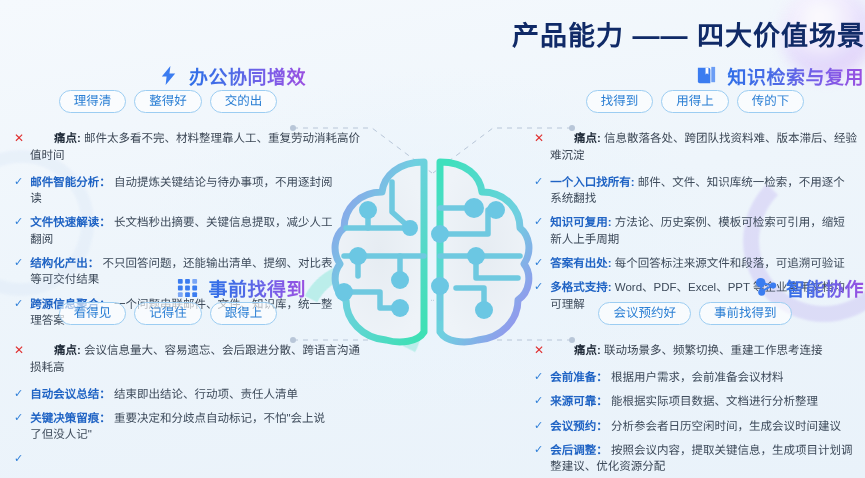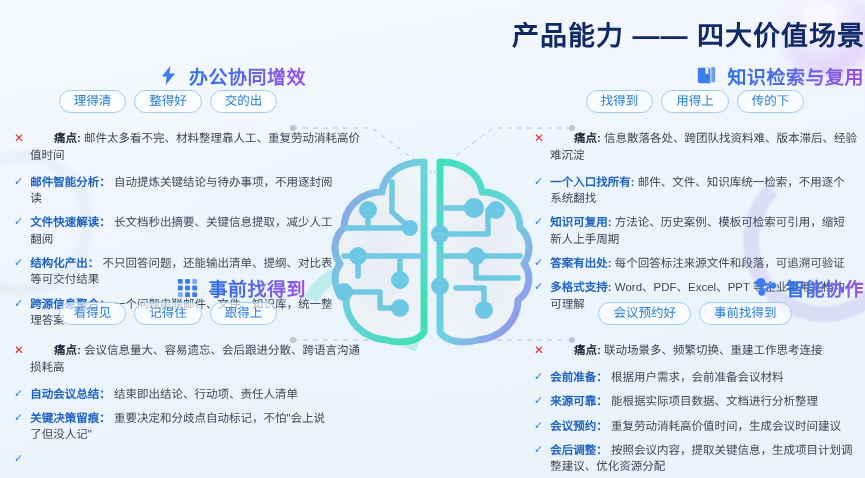--- a/index.html
+++ b/index.html
@@ -430,21 +430,21 @@
         <span>根据用户需求，会前准备会议材料</span></span>
       </div>
       <div class="feat">
         <span class="ck">✓</span>
         <span class="ftxt"><b>来源可靠：</b>
         <span>能根据实际项目数据、文档进行分析整理</span></span>
       </div>
       <div class="feat">
         <span class="ck">✓</span>
         <span class="ftxt"><b>会议预约：</b>
-        <span>重复劳动消耗高价值时间，生成会议时间建议</span></span>
+        <span>分析参会者日历空闲时间，生成会议时间建议</span></span>
       </div>
       <div class="feat">
         <span class="ck">✓</span>
         <span class="ftxt"><b>会后调整：</b>
         <span>按照会议内容，提取关键信息，生成项目计划调整建议、优化资源分配</span></span>
       </div>
     </div>
   </div>
 
   <div class="title">产品能力 —— 四大价值场景</div>

